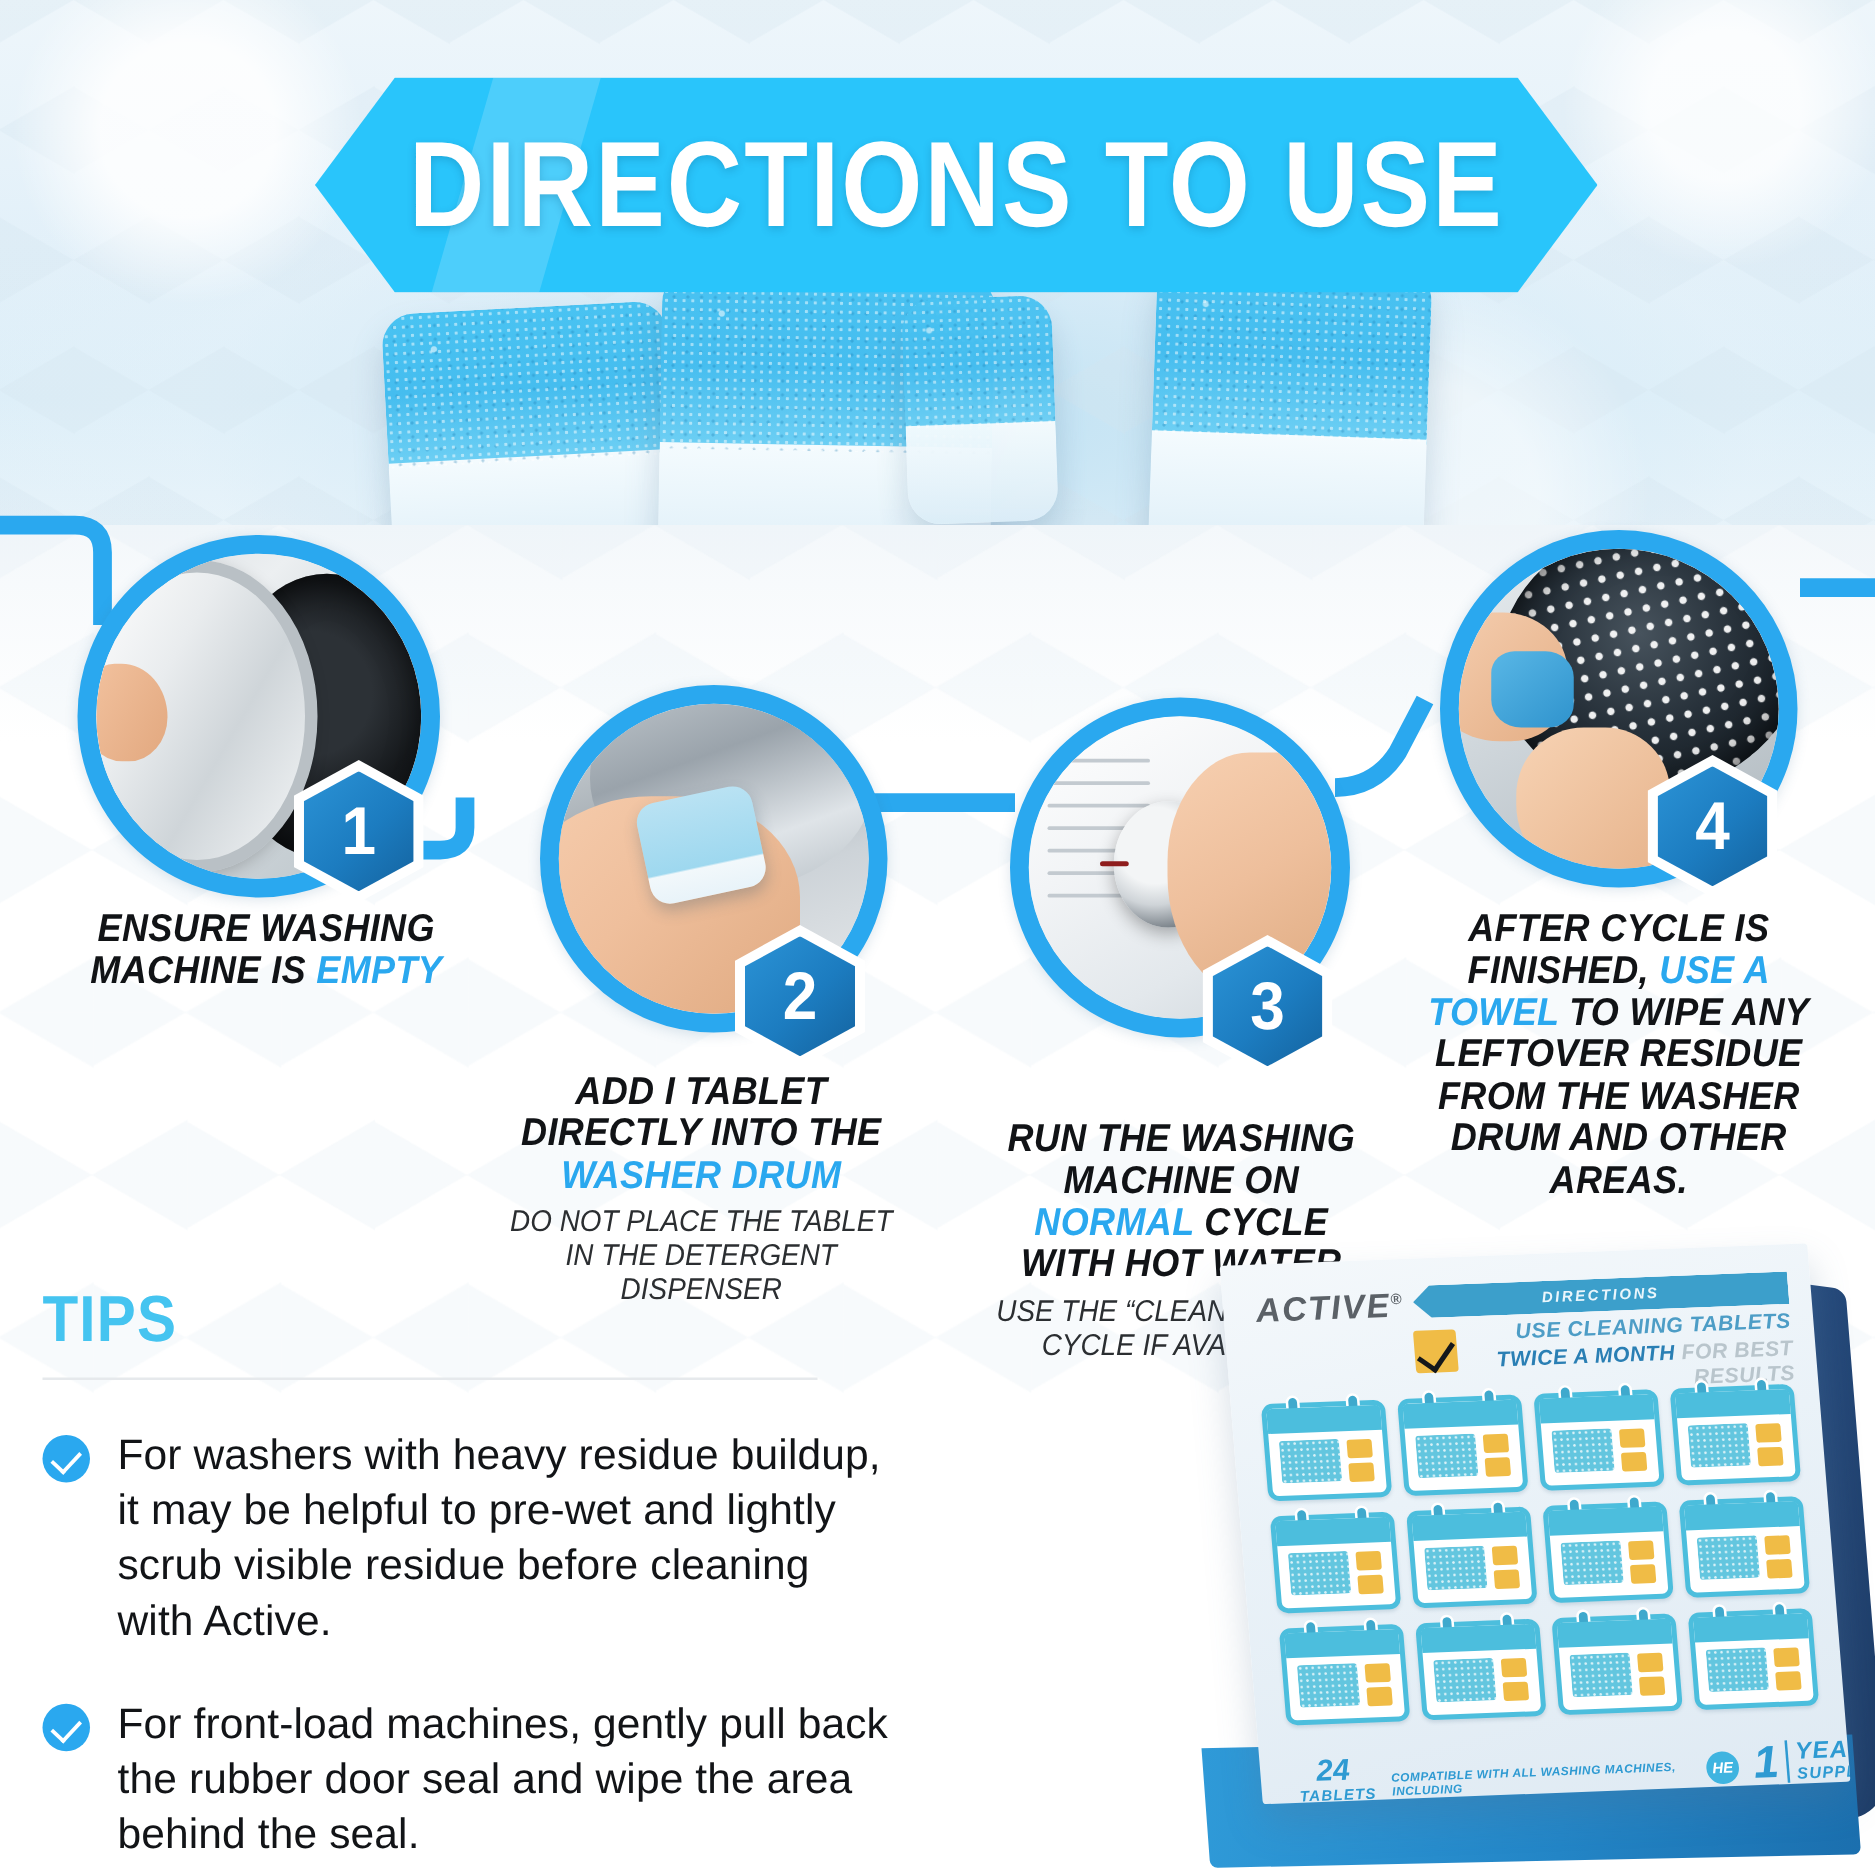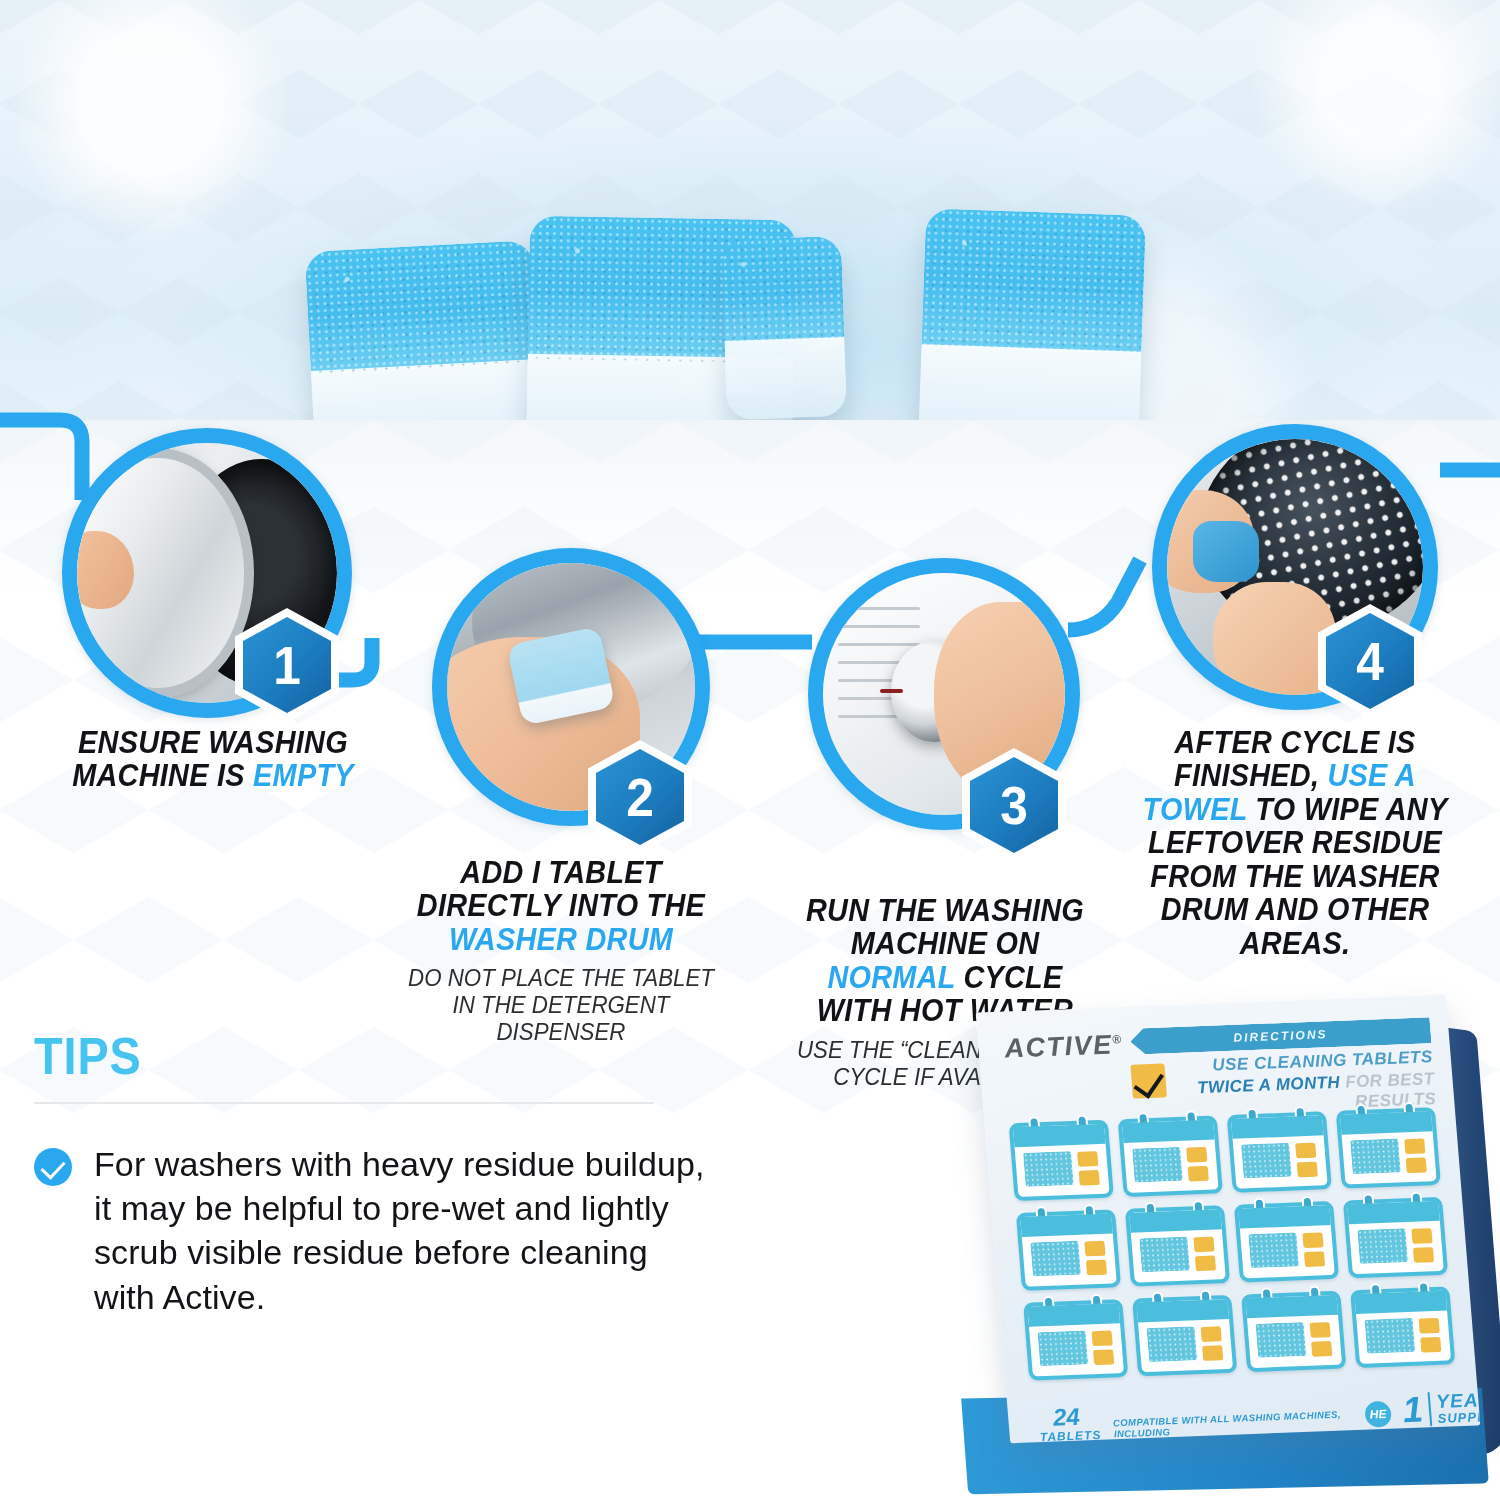--- a/index.html
+++ b/index.html
@@ -406,20 +406,24 @@
         </div>
       <div class="tab tab-c">
           <div class="speck"></div>
         </div>
       <div class="tab tab-d">
           <div class="speck"></div>
         </div>
     </div>
   </div>
 
+  <div class="banner">
+    <div class="banner-stripe"></div>
+    <div class="banner-title">DIRECTIONS TO USE</div>
+  </div>
 
   <div class="body-bg">
     <div class="body-hex"></div>
   </div>
 
   <svg class="connectors" viewBox="0 0 1500 420">
     <path d="M 0,40 L 60,40 Q 82,40 82,62 L 82,120" fill="none" stroke="#2aa8ef" stroke-width="15"></path>
     <path d="M 318,300 L 352,300 Q 372,300 372,282 L 372,258" fill="none" stroke="#2aa8ef" stroke-width="15"></path>
     <path d="M 690,262 L 812,262" fill="none" stroke="#2aa8ef" stroke-width="15"></path>
     <path d="M 1068,250 Q 1100,250 1118,222 L 1140,180" fill="none" stroke="#2aa8ef" stroke-width="15"></path>
@@ -513,20 +517,24 @@
 
   <div class="tips">
     <div class="tips-title">TIPS</div>
     <div class="tips-rule"></div>
 
     <div class="tip">
       <div class="tip-check"></div>
       <div class="tip-text">For washers with heavy residue buildup, it may be helpful to pre-wet and lightly scrub visible residue before cleaning with Active.</div>
     </div>
 
+    <div class="tip">
+      <div class="tip-check"></div>
+      <div class="tip-text">For front-load machines, gently pull back the rubber door seal and wipe the area behind the seal.</div>
+    </div>
   </div>
 
   <div class="boxwrap">
     <div class="box-side"></div>
     <div class="box-base"></div>
     <div class="box-lid">
       <div class="lid-inner">
 
         <div class="brand"><span>ACTIVE</span><sup>®</sup></div>
 

